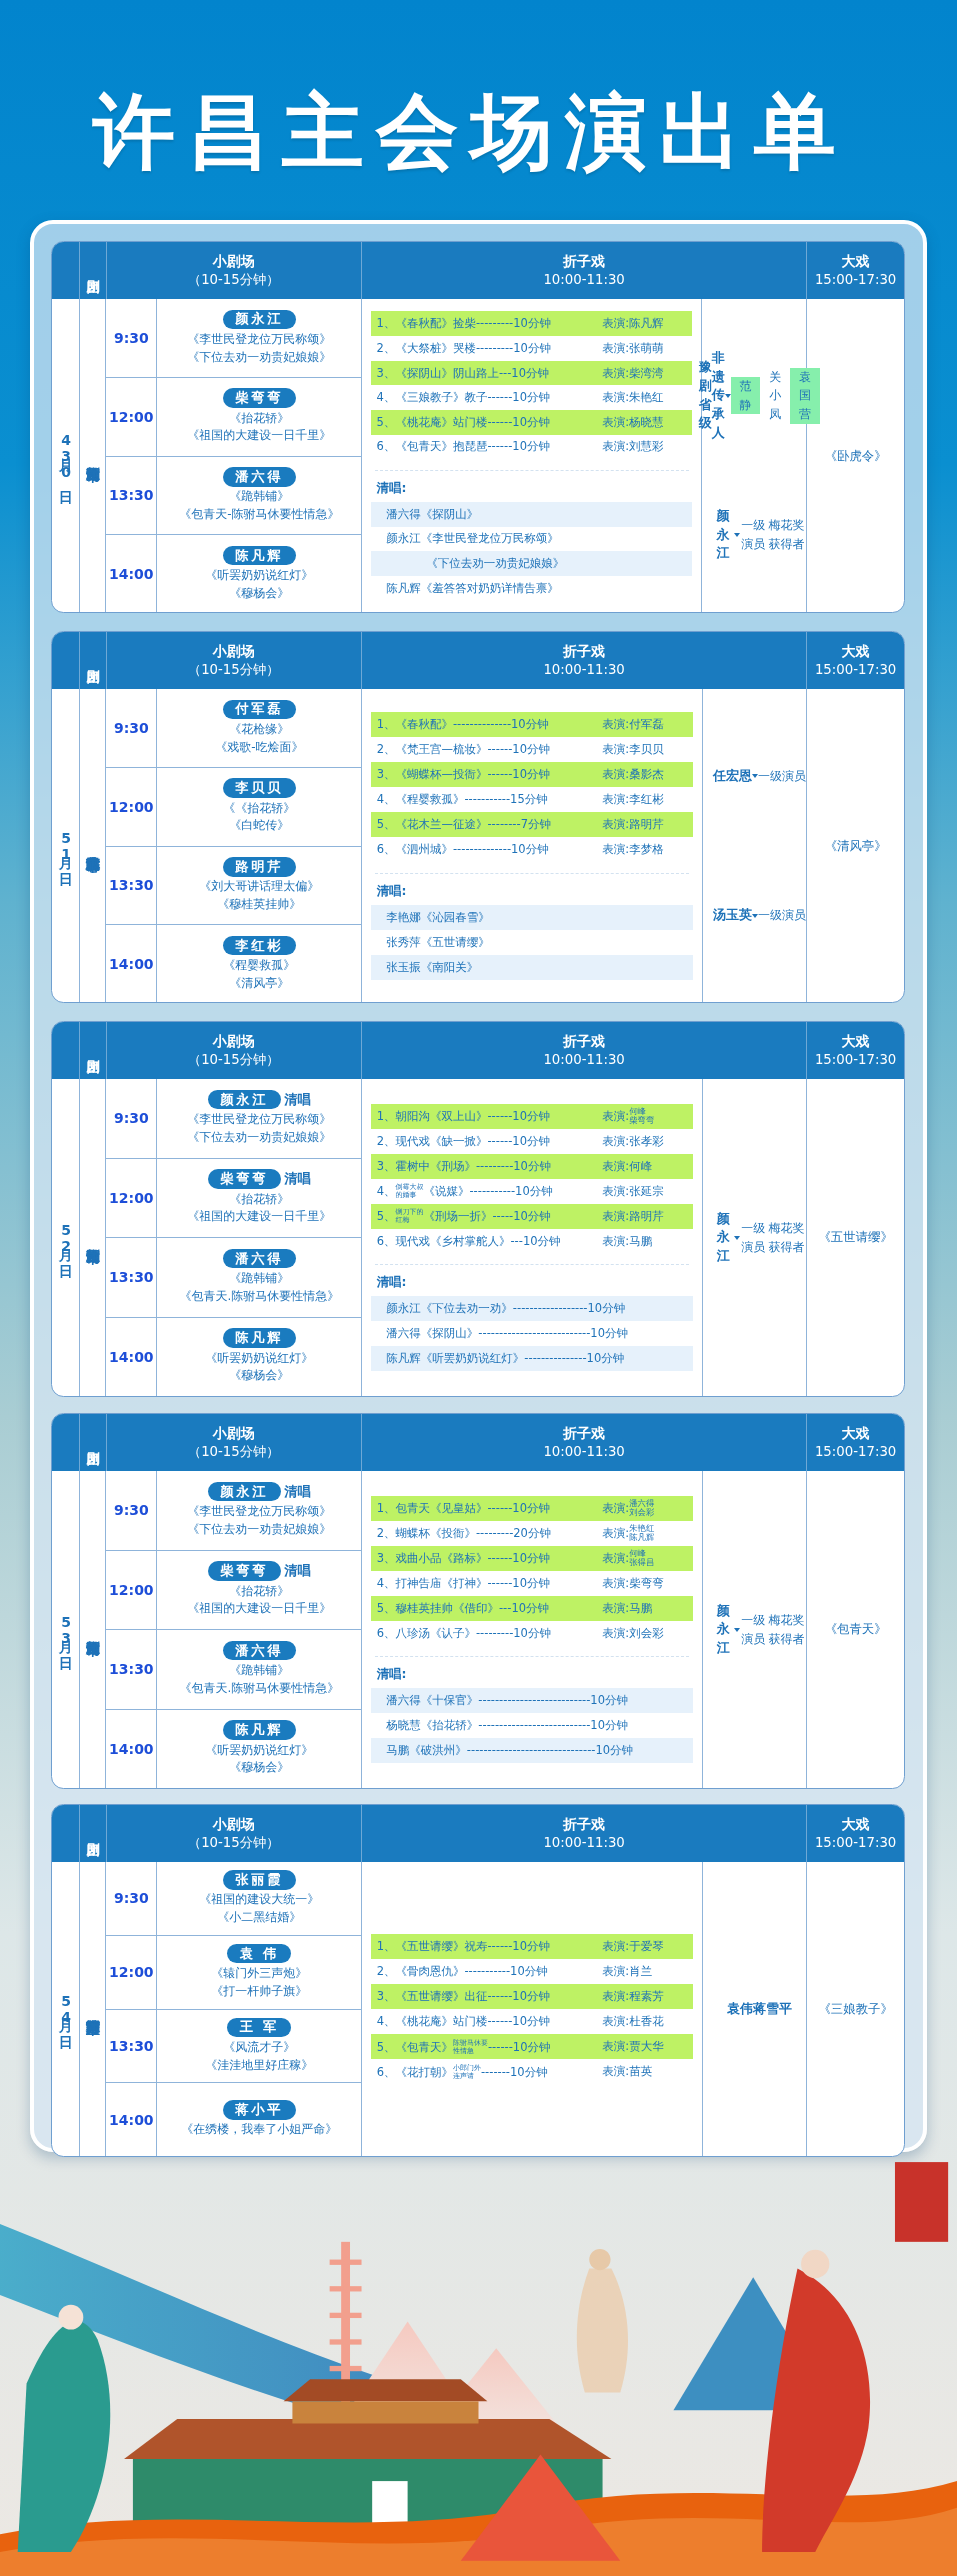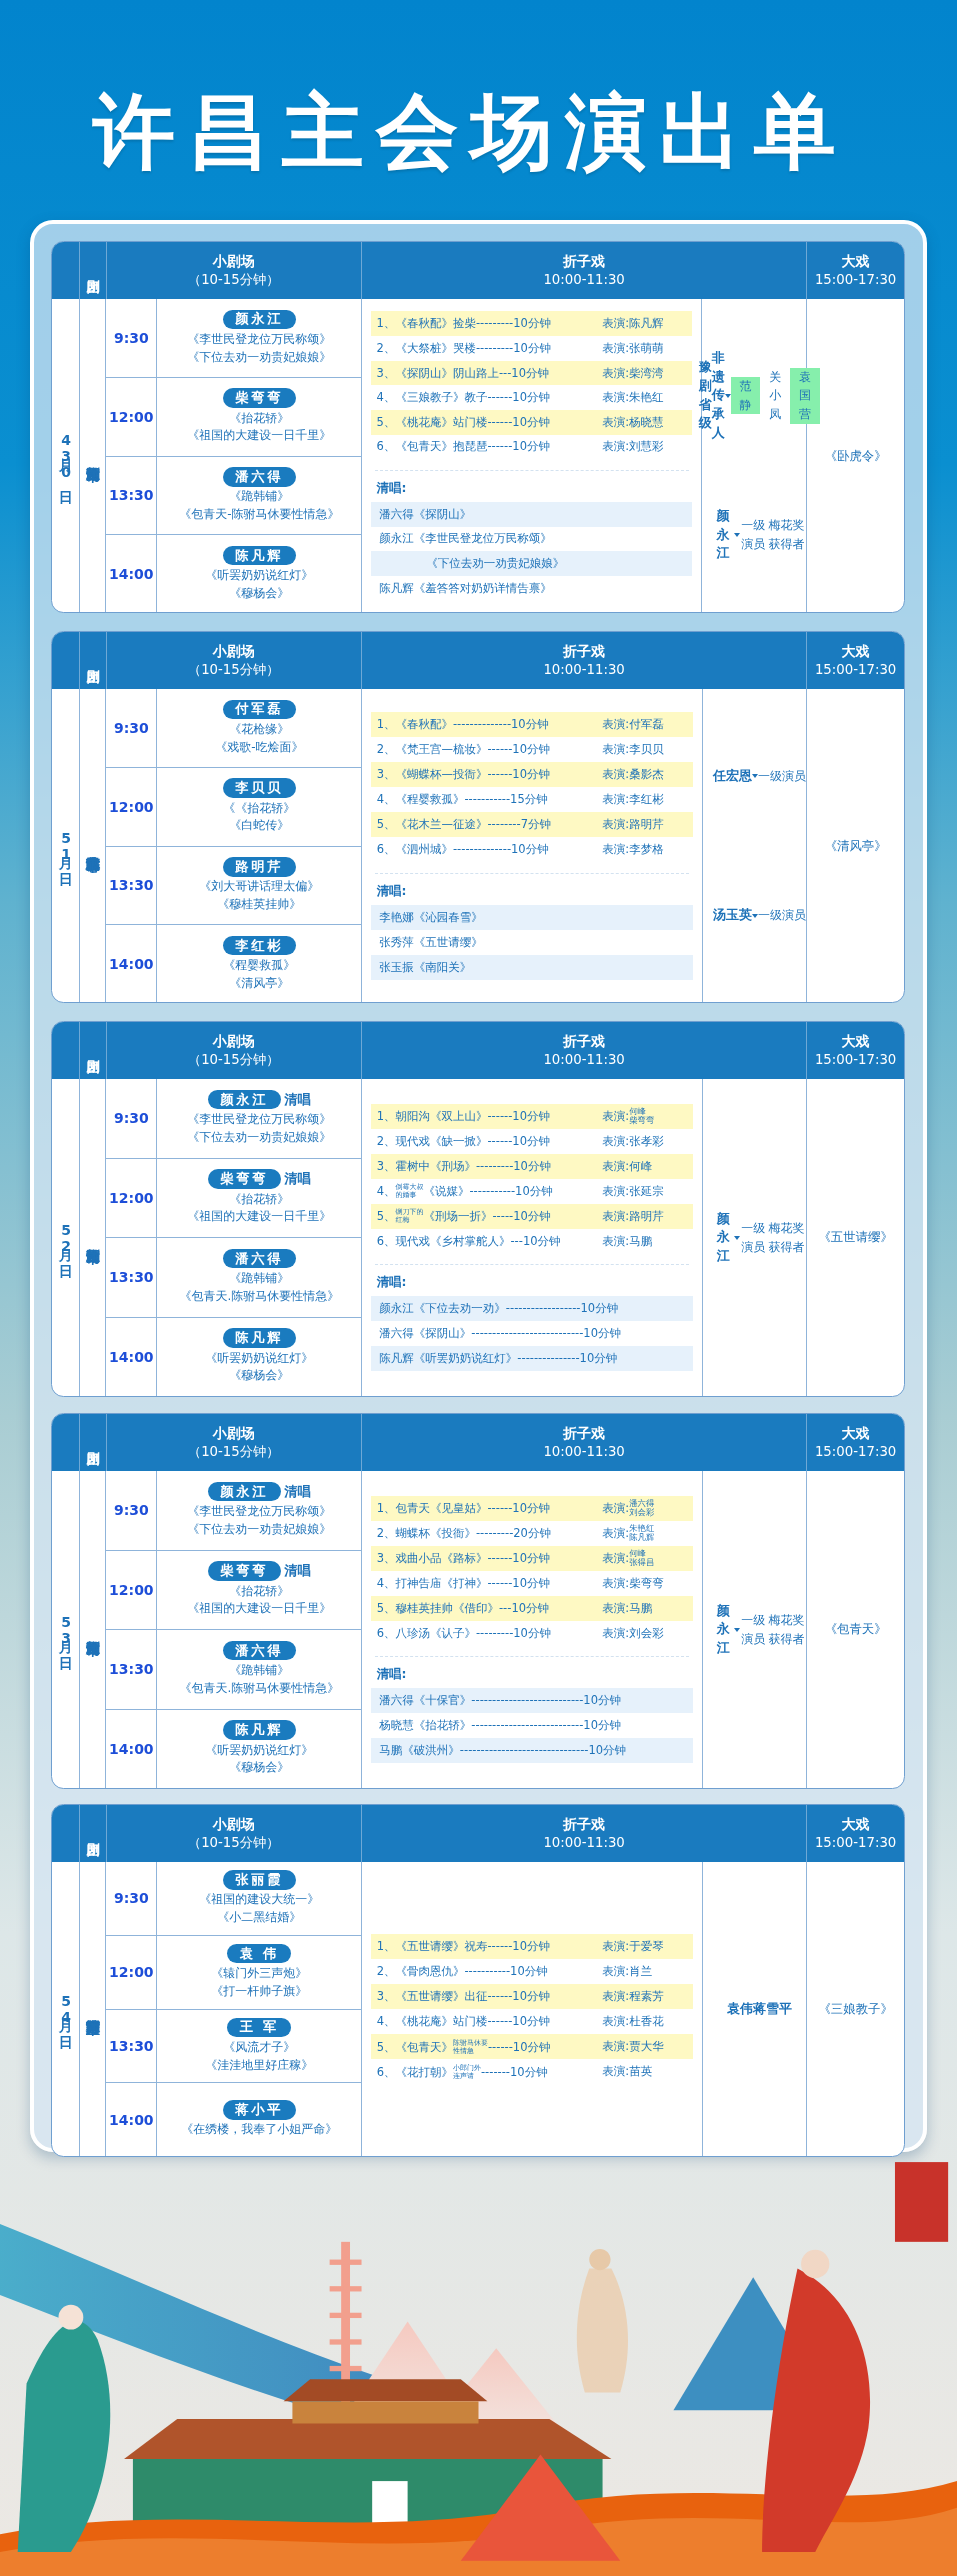--- a/index.html
+++ b/index.html
@@ -78,28 +78,28 @@
     padding: 0.9px 12.4px; border-radius: 10.6px; letter-spacing: 2.7px;
   }
   .pill-extra { font-weight: bold; font-size: 13.3px; margin-left: 3.5px; }
   .zhe-body {
     width: 341px; padding: 12.4px 8.9px; display: flex; flex-direction: column; justify-content: center;
     font-size: 11.5px;
   }
   .zline {
     display: flex; height: 25px; align-items: center; padding: 0 5.3px;
   }
-  .zline.alt { background: #fef9c3; }
+  .zline.alt { background: #bef264; }
   .zline .ztitle { flex: 1; white-space: nowrap; }
   .zline .zperf { width: 85px; white-space: nowrap; display: flex; align-items: center; }
   .zperf .small2 { display: inline-flex; flex-direction: column; font-size: 8.4px; line-height: 8.9px; }
   .tiny2 { display: inline-flex; flex-direction: column; font-size: 7px; line-height: 8px; vertical-align: middle; }
   .dashsep { border-top: 1.8px dashed #d3e2f0; margin: 10.6px 3.5px 8.9px; }
   .qc-title { font-weight: bold; font-size: 12.4px; padding: 0 5.3px 5.3px; }
-  .qline { height: 25px; display: flex; align-items: center; padding: 0 8px; white-space: nowrap; }
+  .qline { height: 25px; display: flex; align-items: center; padding: 0 15px; white-space: nowrap; }
   .qline.alt { background: #e6f1fb; }
   .qline.indent { padding-left: 55px; }
   .hl-body {
     width: 105px; display: flex; flex-direction: column; align-items: center; justify-content: space-around;
     text-align: center; font-size: 12px; line-height: 18.6px; padding: 17.7px 0;
   }
   .hl-group { display: flex; flex-direction: row; align-items: center; margin-left: 10px; }
   .hl-head { font-weight: bold; font-size: 13px; }
   .arrow { width: 0; height: 0; border-left: 3.5px solid transparent; border-right: 3.5px solid transparent; border-top: 4.4px solid #1e72b8; margin: 5.3px 0; }
   .hl-name { padding: 0 8.9px; }

